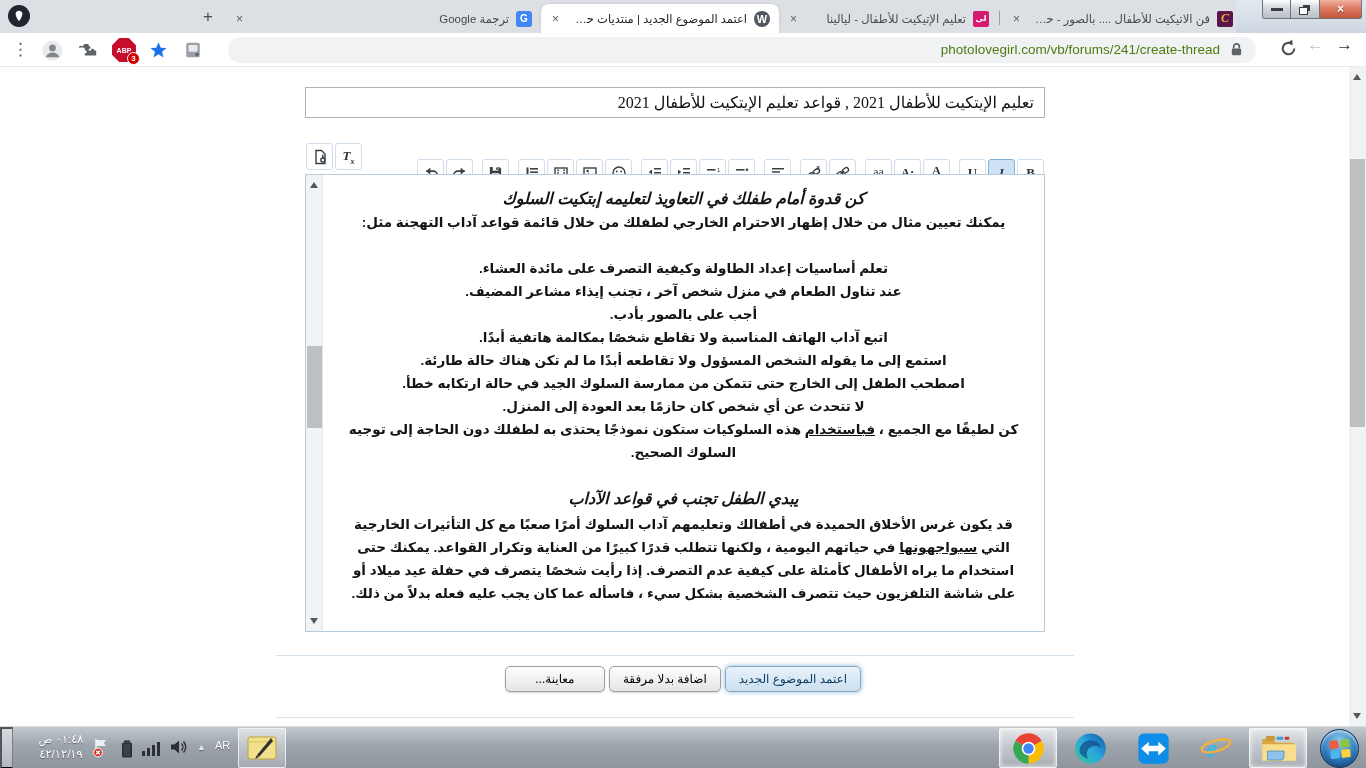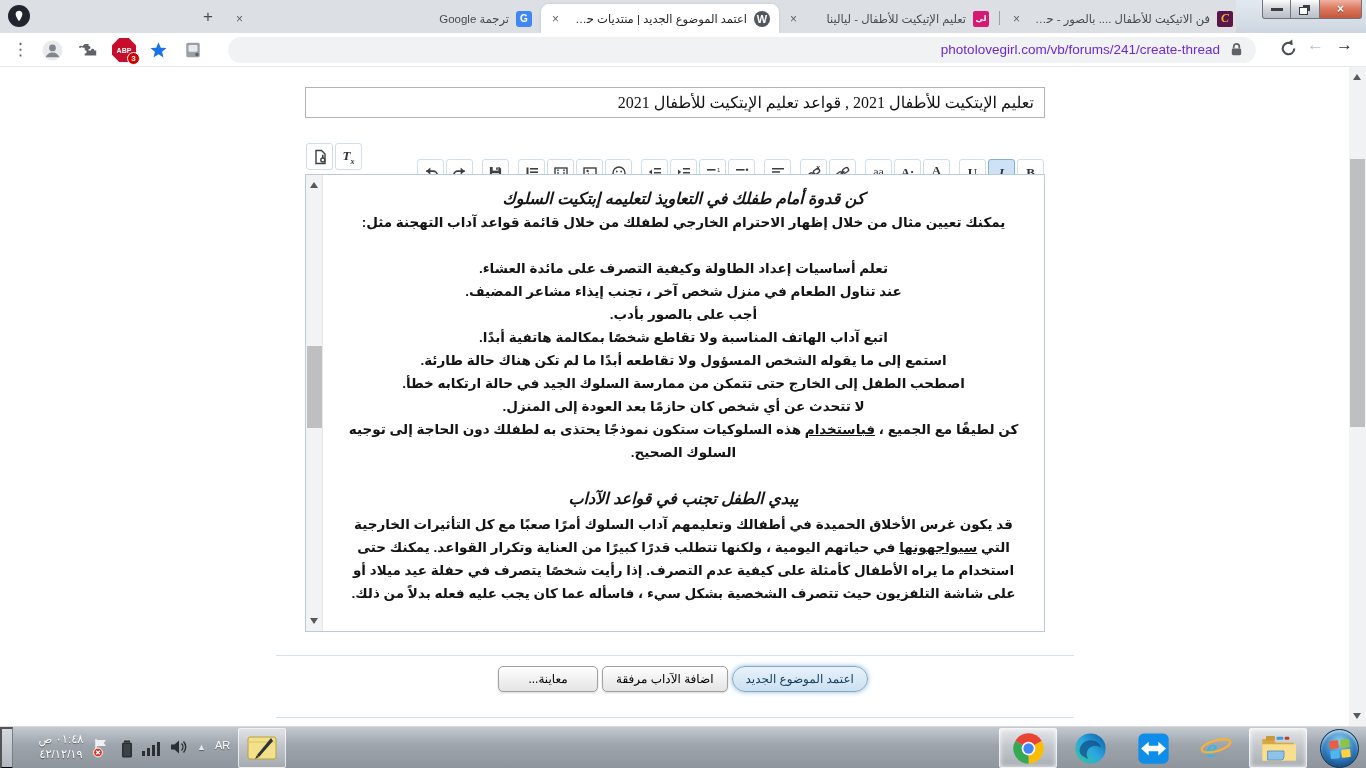--- a/index.html
+++ b/index.html
@@ -41,21 +41,21 @@
   .btoolbar { position:absolute; left:0; top:33px; width:1366px; height:34px; background:#fff; border-bottom:1px solid #e7e9ec; }
   .menu-dots { position:absolute; left:12px; top:6px; font-size:17px; color:#5f6368; border:none; background:none; cursor:pointer; }
   .tb-ic { position:absolute; top:7px; border:none; background:none; cursor:pointer; }
   .abp { position:absolute; left:112px; top:5px; width:24px; height:24px; cursor:pointer; }
   .abp-oct { position:absolute; inset:0; background:#c70d2c; border-radius:4px;
     clip-path:polygon(30% 0,70% 0,100% 30%,100% 70%,70% 100%,30% 100%,0 70%,0 30%);
     display:flex; align-items:center; justify-content:center; color:#fff; font-size:7px; font-weight:bold; }
   .abp-badge { position:absolute; right:-4px; bottom:-3px; width:13px; height:13px; background:#d50000; color:#fff;
     font-size:8px; font-weight:bold; border:1.5px solid #fff; border-radius:50%; display:flex; align-items:center; justify-content:center; }
   .omnibox { position:absolute; left:228px; top:4px; width:1028px; height:26px; border-radius:13px; background:#f0f2f4; cursor:text; }
-  .url { position:absolute; right:36px; top:5px; direction:ltr; font-size:13.5px; color:#6d28d9; }
+  .url { position:absolute; right:36px; top:5px; direction:ltr; font-size:13.5px; color:#4d7c0f; }
   .lockic { position:absolute; right:12px; top:5px; }
   .navic { position:absolute; top:2px; border:none; background:none; font-size:17px; cursor:pointer; }
 
   
   .thread-title-input { position:absolute; left:305px; top:87px; width:740px; height:31px; border:1px solid #b3b3b3;
     direction:rtl; text-align:right; padding:0 10px; font:16px "Liberation Serif","DejaVu Serif",serif; color:#111; background:#fff; }
 
   .etb { position:absolute; left:305px; top:141px; width:740px; height:31px; display:flex; align-items:center; direction:ltr; }
   .etb-spacer { flex:1; }
   .grp { display:flex; margin-left:7px;margin-top:32px; }
@@ -82,21 +82,21 @@
   .ed-h { font-size:16px; font-style:italic; font-weight:bold; }
   .ed-h.h1 { margin:2px 0 1px; }
   .ed-h.h2 { margin:23px 0 3px; }
   .gap-top { margin-top:23px; }
   .uline { text-decoration:underline; }
 
   .divider { position:absolute; left:276px; width:798px; height:1px; background:#d4e2ee; }
   .actions { position:absolute; left:0; top:666px; width:1366px; display:flex; justify-content:center; direction:rtl; gap:4px; }
   .btn { font-size:12px; padding:5px 13px; min-width:100px; border:1px solid #a0a0a0; border-radius:5px;
     background:linear-gradient(#fefefe,#e4e4e4); color:#000; cursor:pointer; box-shadow:0 1px 2px rgba(0,0,0,.18); }
-  .btn.primary { background:linear-gradient(#e8f2fb,#cbe0f1); border-color:#87a7c1; color:#123c5c; box-shadow:0 0 5px rgba(125,175,215,.9);border-radius:13px; }
+  .btn.primary { background:linear-gradient(#e8f2fb,#cbe0f1); border-color:#87a7c1; color:#123c5c; box-shadow:0 0 5px rgba(125,175,215,.9); }
 
   .pscroll { position:absolute; left:1349px; top:67px; width:17px; height:659px; background:#f1f2f3; }
 
   
   .taskbar { position:absolute; left:0; top:726px; width:1366px; height:42px;
     background:linear-gradient(#c3c9cf,#9da4ac 45%,#8e959d); border-top:1px solid #d9dde1; }
   .showdesk { position:absolute; left:0; top:0; width:13px; height:42px;
     background:linear-gradient(#d4d9de,#b2b8bf); border-right:1px solid #787e84; cursor:pointer; }
   .clock { position:absolute; left:16px; top:5px; width:90px; color:#fff; font-size:11.5px; line-height:15px;
     text-align:center; text-shadow:0 1px 1px rgba(0,0,0,.45); cursor:default; }
@@ -424,21 +424,21 @@
       <div><span>كن لطيفًا مع الجميع ، </span><span class="uline">فباستخدام</span><span> هذه السلوكيات ستكون نموذجًا يحتذى به لطفلك دون الحاجة إلى توجيه السلوك الصحيح.</span></div>
       <div class="ed-h h2">يبدي الطفل تجنب في قواعد الآداب</div>
       <div><span>قد يكون غرس الأخلاق الحميدة في أطفالك وتعليمهم آداب السلوك أمرًا صعبًا مع كل التأثيرات الخارجية التي </span><span class="uline">سيواجهونها</span><span> في حياتهم اليومية ، ولكنها تتطلب قدرًا كبيرًا من العناية وتكرار القواعد. يمكنك حتى استخدام ما يراه الأطفال كأمثلة على كيفية عدم التصرف. إذا رأيت شخصًا يتصرف في حفلة عيد ميلاد أو على شاشة التلفزيون حيث تتصرف الشخصية بشكل سيء ، فاسأله عما كان يجب عليه فعله بدلاً من ذلك.</span></div>
     </div>
   </div>
 
   <div class="divider" style="top:655px;"></div>
 
   <div class="actions">
     <button class="btn primary">اعتمد الموضوع الجديد</button>
-    <button class="btn">اضافة الآداب مرفقة</button>
+    <button class="btn">اضافة بدلا مرفقة</button>
     <button class="btn">معاينة...</button>
   </div>
 
   <div class="divider" style="top:717px;"></div>
 
   <div class="pscroll">
     <span class="varrow up"></span>
     <span class="vthumb" style="top:92px; height:268px;"></span>
     <span class="varrow dn"></span>
   </div>

